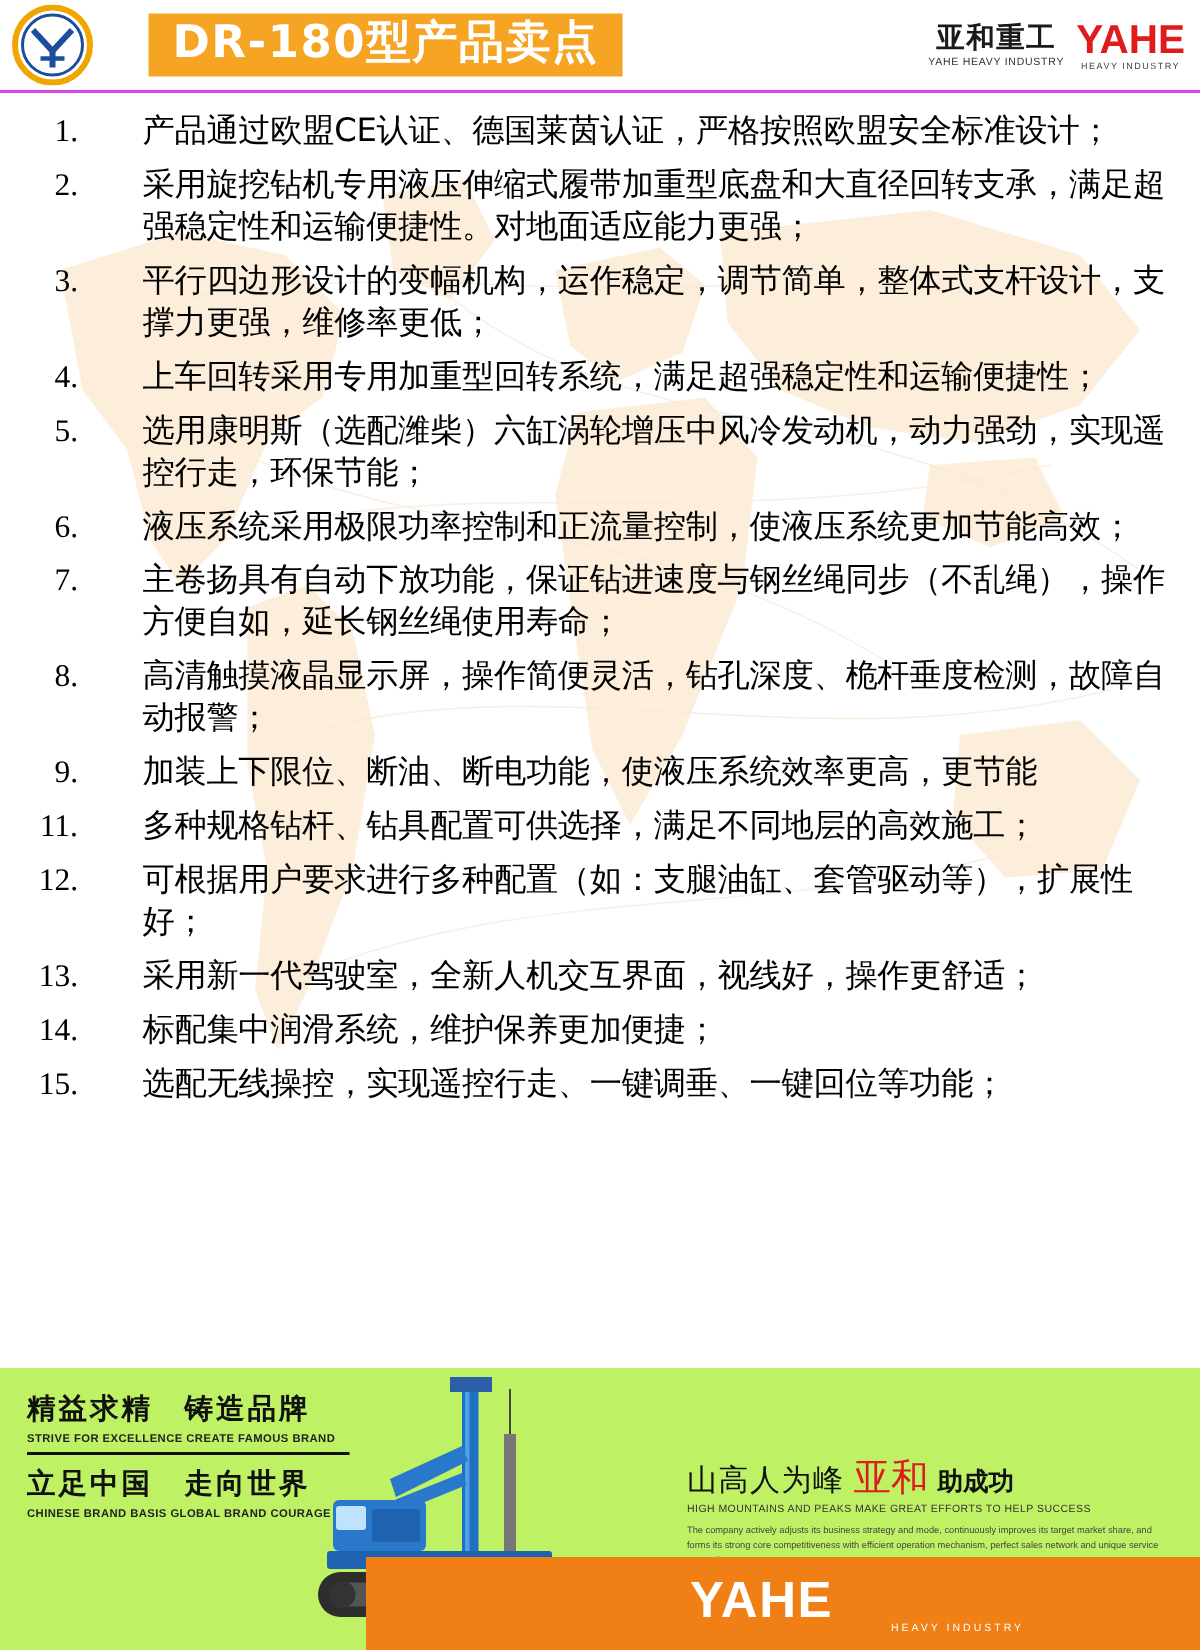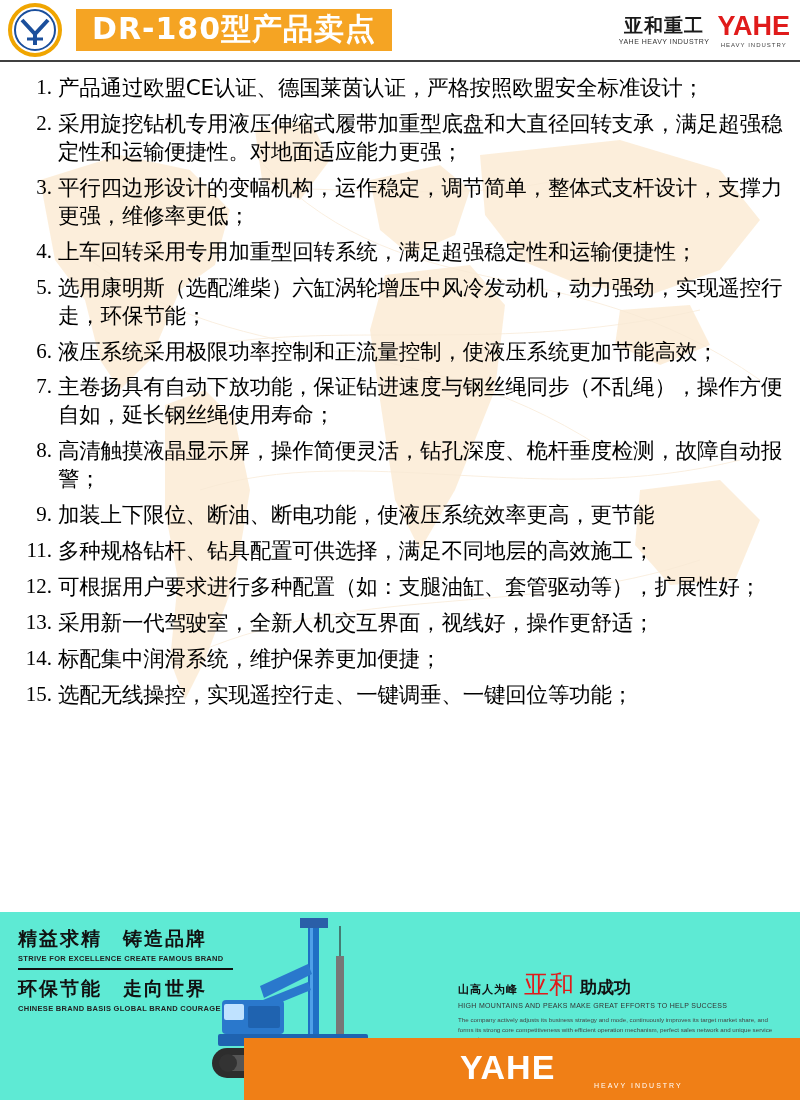--- a/index.html
+++ b/index.html
@@ -24,22 +24,23 @@
   }
 
   
   .header {
     position: relative;
     z-index: 3;
     height: 62px;
     width: 800px;
     display: flex;
     align-items: center;
-    border-bottom: 2px solid #404040;
+    border-bottom: 2px solid #d946ef;
     background: rgba(255,255,255,0.0);
+    gap: 23px;
   }
   .logo-mark {
     width: 54px; height: 54px;
     margin-left: 8px;
     flex: 0 0 auto;
     position: relative;
   }
   .title-banner {
     margin-left: 14px;
     background: #f5a423;
@@ -115,31 +116,32 @@
     width: 44px;
     text-align: right;
     padding-right: 6px;
     font-family: "Liberation Serif", "DejaVu Serif", serif;
     font-size: 21px;
     letter-spacing: 0px;
   }
   ol.points li .txt {
     flex: 1 1 auto;
     letter-spacing: -0.2px;
+    margin-left: 37px;
   }
 
   
   .footer {
     position: absolute;
     left: 0;
     bottom: 0;
     width: 800px;
     height: 188px;
     z-index: 4;
-    background: #5eead4;
+    background: #bef264;
   }
   .footer-left {
     position: absolute;
     left: 18px; top: 14px;
     width: 220px;
   }
   .fl-row1 {
     font-size: 19px;
     font-weight: bold;
     color: #111;
@@ -166,22 +168,22 @@
     right: 12px; top: 60px;
     width: 330px;
     text-align: left;
   }
   .fr-line1 {
     display: flex;
     align-items: baseline;
     gap: 6px;
   }
   .fr-cn {
-    font-size: 11px;
-    font-weight: bold;
+    font-size: 20px;
+    font-weight: normal;
     color: #111;
     letter-spacing: 1px;
     font-family: "DejaVu Sans", "Liberation Sans", sans-serif;
   }
   .fr-brand {
     font-size: 25px;
     font-weight: normal;
     color: #e01b1b;
     font-family: "DejaVu Sans", "Liberation Sans", sans-serif;
     line-height: 1;
@@ -347,21 +349,21 @@
     </li>
   </ol>
 </div>
 
 <div class="footer">
 
   <div class="footer-left">
     <div class="fl-row1">精益求精　铸造品牌</div>
     <div class="fl-en">STRIVE FOR EXCELLENCE  CREATE FAMOUS BRAND</div>
     <div class="fl-rule"></div>
-    <div class="fl-row1">环保节能　走向世界</div>
+    <div class="fl-row1">立足中国　走向世界</div>
     <div class="fl-en">CHINESE BRAND BASIS  GLOBAL BRAND COURAGE</div>
   </div>
 
   <svg class="rig-art" viewBox="0 0 230 182">
 
     <rect x="108" y="4" width="11" height="120" fill="#1f6fc4"></rect>
     <rect x="110" y="4" width="3" height="120" fill="#4ea0e8"></rect>
 
     <rect x="100" y="2" width="28" height="10" fill="#2a5fa8"></rect>
 

